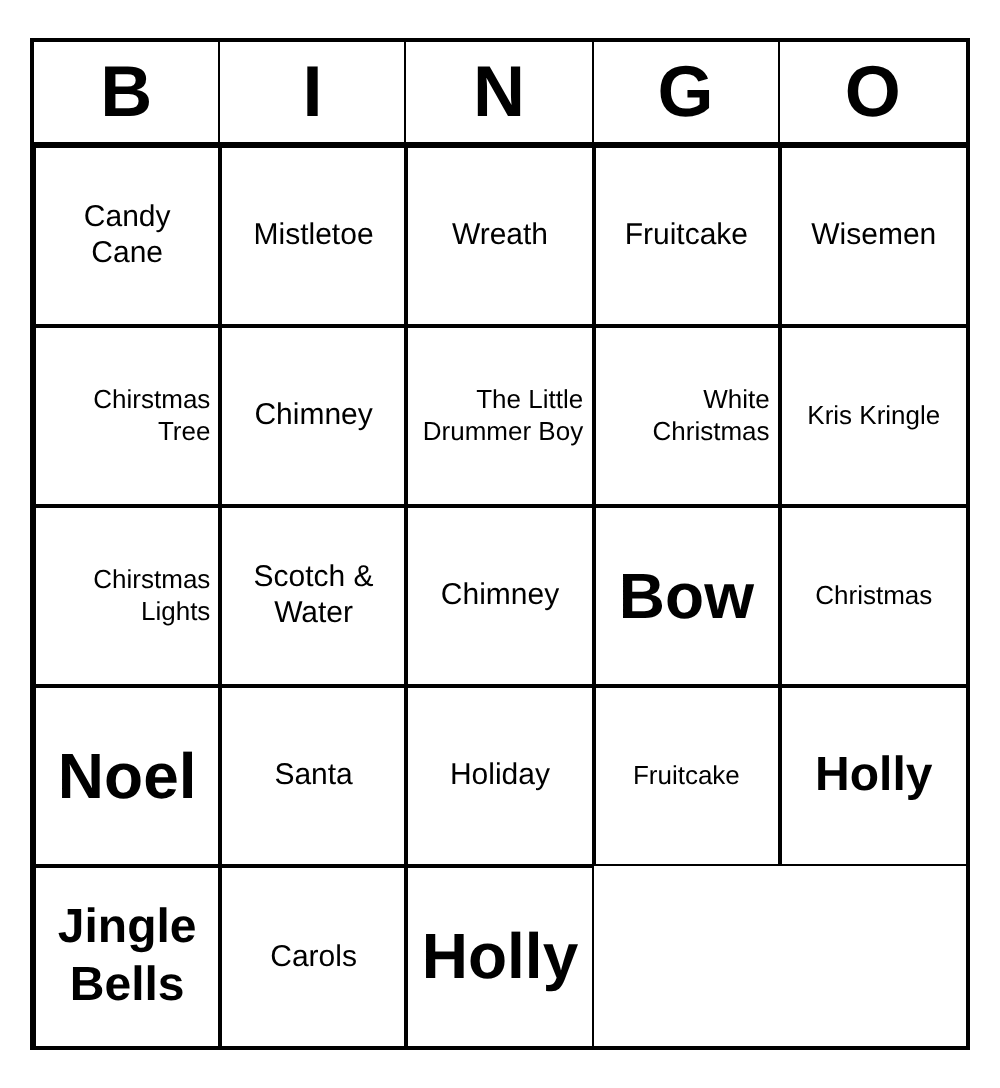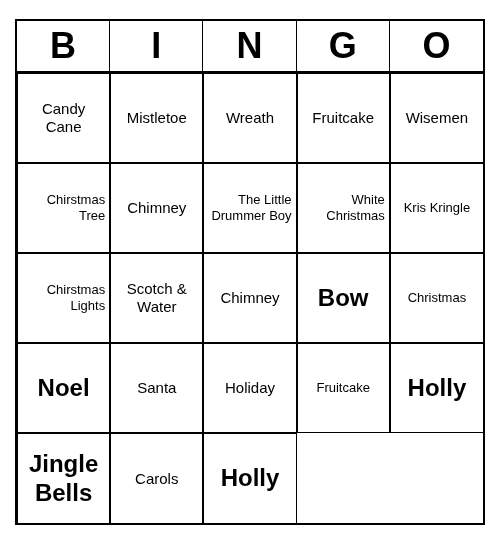--- a/index.html
+++ b/index.html
@@ -62,21 +62,21 @@
       text-align: right;
     }
     .text-medium {
       font-size: 15px;
     }
     .text-large {
       font-size: 24px;
       font-weight: bold;
     }
     .text-xlarge {
-      font-size: 24px;
+      font-size: 32px;
       font-weight: bold;
     }
   </style>
 </head>
 <body>
 
 <div class="bingo-card">
   <div class="bingo-header">
   <div class="bingo-header-cell">B</div>
       <div class="bingo-header-cell">I</div>

